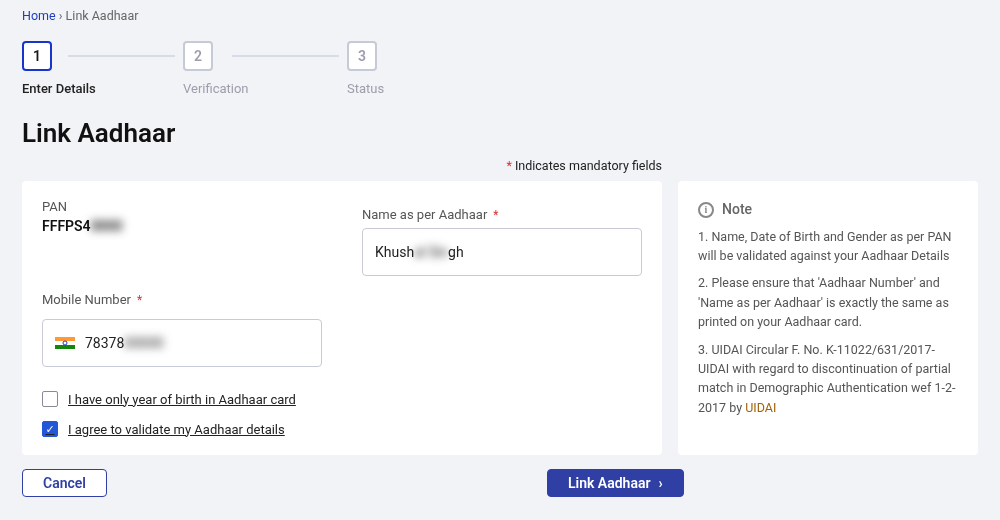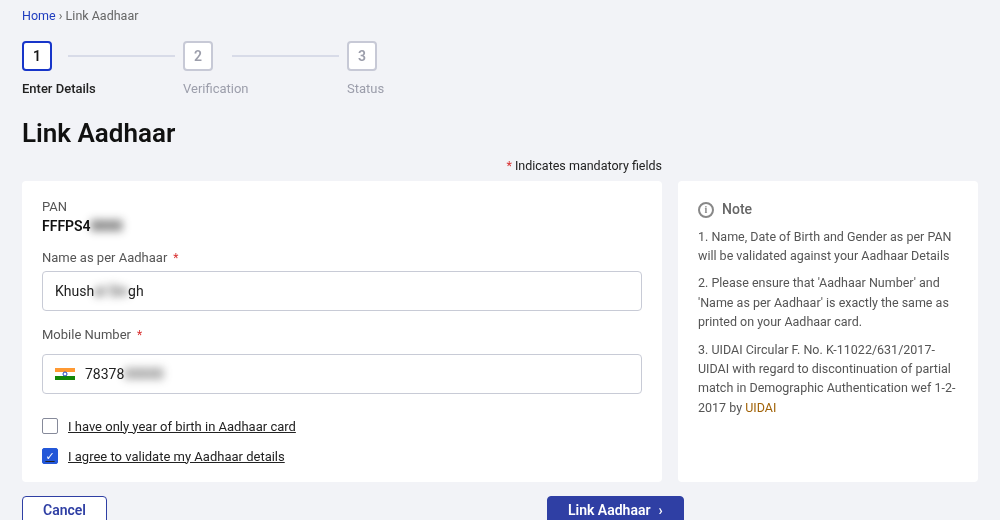--- a/index.html
+++ b/index.html
@@ -86,21 +86,21 @@
     }
 
     .card {
       background: #fff;
       border-radius: 4px;
       padding: 18px 20px 18px 20px;
     }
     .main-card {
       flex: 1;
       display: grid;
-      grid-template-columns: 1fr;
+      grid-template-columns: 1fr 1fr;
       column-gap: 40px;
       row-gap: 8px;
     }
     .field-label {
       font-size: 13px;
       color: #555;
       margin-bottom: 4px;
     }
     .field-label .ast { color: #d82f2f; font-size: 12px; margin-left: 3px; }
     .field-val {
@@ -108,21 +108,21 @@
       font-weight: 600;
       color: #111;
     }
     .blurred {
       filter: blur(4px);
       display: inline-block;
     }
     .input-box {
       border: 1px solid #c8cbd6;
       border-radius: 4px;
-      height: 40px;
+      height: 48px;
       padding: 0 12px;
       font-size: 14px;
       color: #222;
       display: flex;
       align-items: center;
       width: 100%;
       background: #fff;
     }
     .flag {
       width: 20px;

